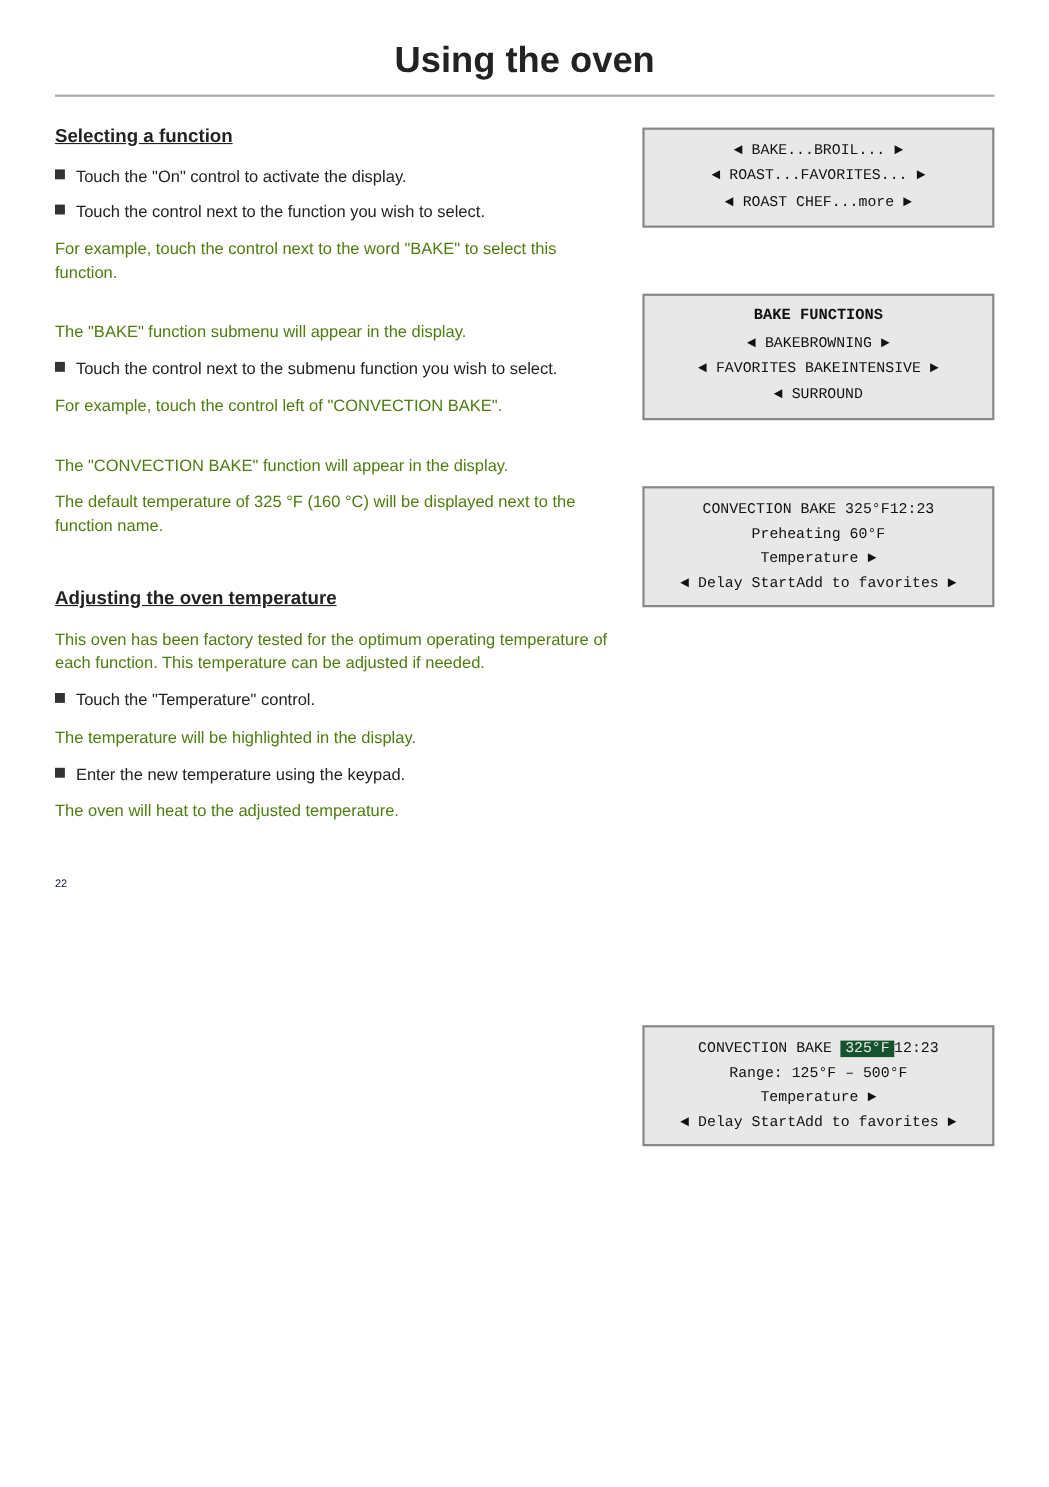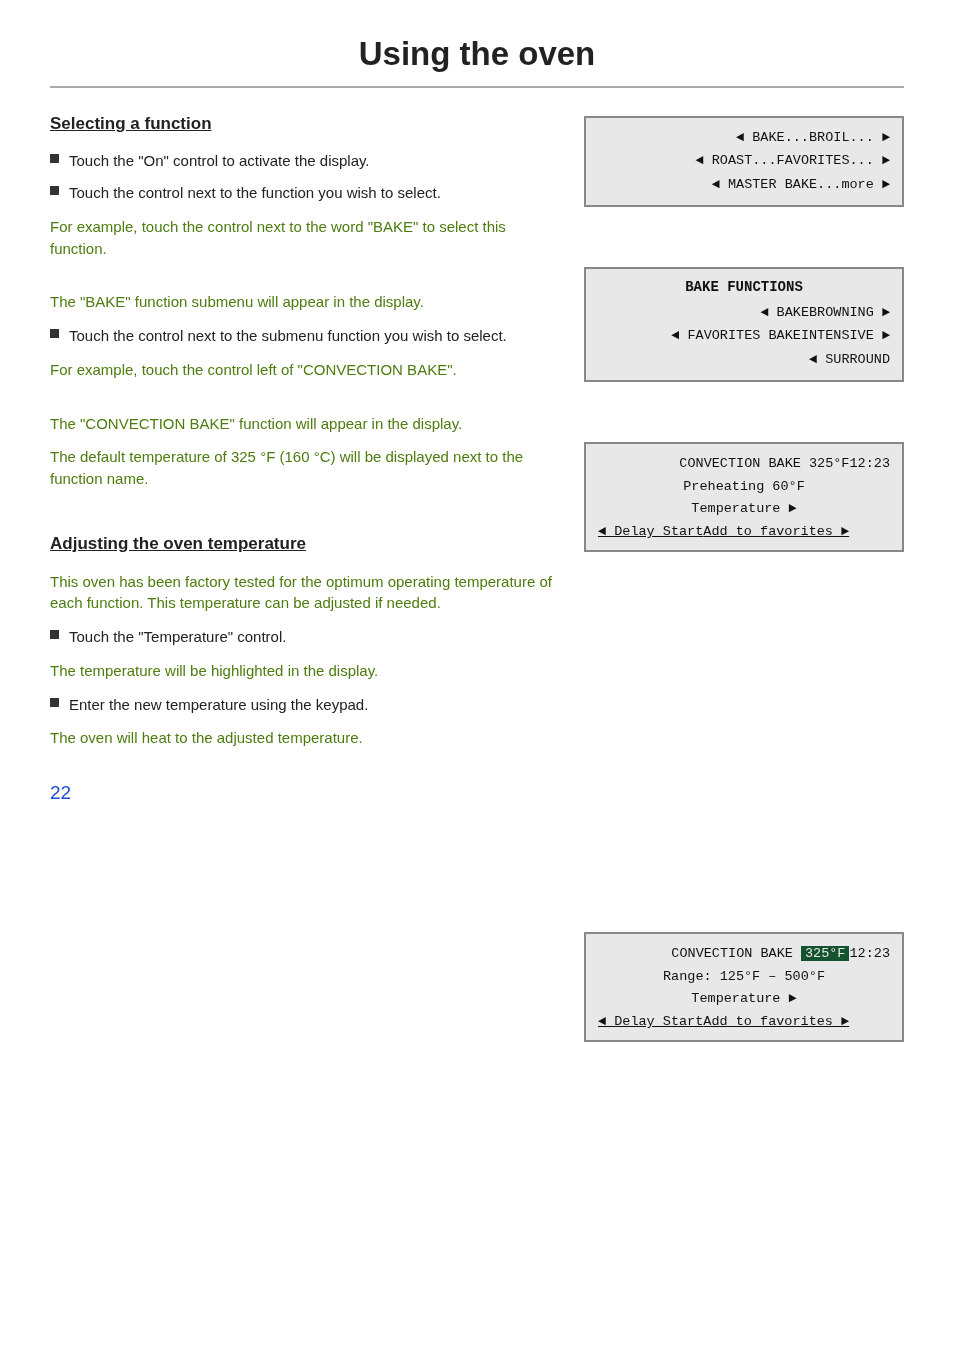--- a/index.html
+++ b/index.html
@@ -92,21 +92,21 @@
       background: #e8e8e8;
       padding: 8px 12px;
       font-family: 'Courier New', Courier, monospace;
       font-size: 13.5px;
       color: #111;
       margin-bottom: 0;
     }
 
     .display-row {
       display: flex;
-      justify-content: flex-end;
+      justify-content: center;
       align-items: center;
       padding: 2px 0;
     }
 
     .display-header-row {
       text-align: center;
       font-weight: bold;
       font-size: 14px;
       padding-bottom: 2px;
       margin-bottom: 2px;
@@ -116,41 +116,40 @@
       text-align: center;
       padding: 2px 0;
     }
 
     .display-right {
       text-align: center;
     }
 
     .display-row-bottom {
       display: flex;
-      justify-content: flex-start;
+      justify-content: center;
       margin-top: 4px;
-      text-decoration: underline;
     }
 
     
     .temp-highlight {
       background: #14532d;
       color: #e8e8e8;
       padding: 0 4px;
       font-family: 'Courier New', Courier, monospace;
     }
 
     .section-divider {
       height: 30px;
     }
 
     .page-number {
-      margin-top: 30px;
-      font-size: 19px;
-      color: #1d4ed8;
+      margin-top: 48px;
+      font-size: 10px;
+      color: #0f172a;
     }
 
     .right-spacer-1 {
       height: 60px;
     }
     .right-spacer-2 {
       height: 60px;
     }
     .right-spacer-3 {
       height: 380px;
@@ -230,21 +229,21 @@
     <div class="display-panel">
       <div class="display-row">
         <span>◄ BAKE...</span>
         <span>BROIL... ►</span>
       </div>
       <div class="display-row">
         <span>◄ ROAST...</span>
         <span>FAVORITES... ►</span>
       </div>
       <div class="display-row">
-        <span>◄ MASTER BAKE...</span>
+        <span>◄ ROAST CHEF...</span>
         <span>more ►</span>
       </div>
     </div>
 
     <div class="right-spacer-1"></div>
 
     <div class="display-panel">
       <div class="display-header-row">BAKE FUNCTIONS</div>
       <div class="display-row">
         <span>◄ BAKE</span>

